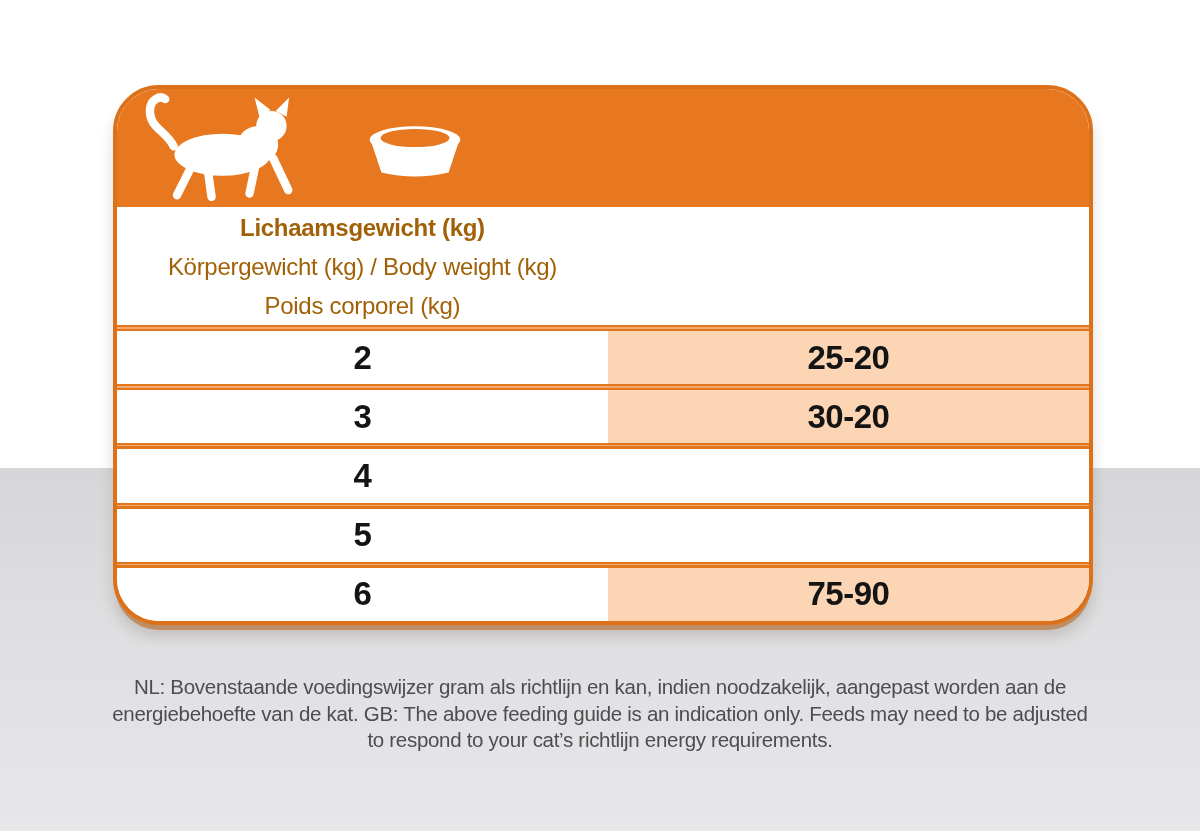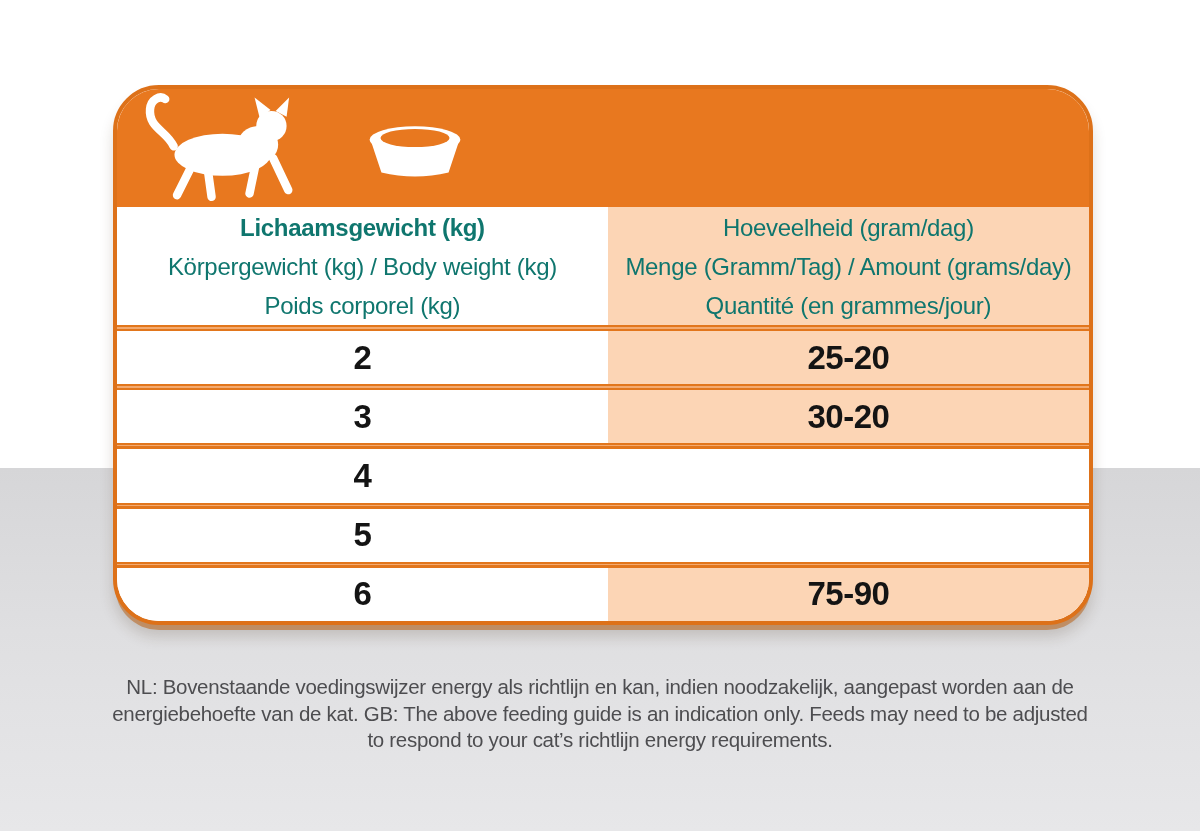--- a/index.html
+++ b/index.html
@@ -28,21 +28,21 @@
   .titles{flex:1;text-align:center;letter-spacing:-0.4px;}
   .title-line1{font-size:31px;}
   .title-line1 .bold{font-weight:bold;}
   .title-line2{font-size:29px;margin-top:7px;}
   
   .thead{flex:0 0 118px;display:flex;}
   .col-weight{width:50.5%;background:#ffffff;}
   .col-amount{width:49.5%;background:#fcd5b5;}
   .hcell{
     display:flex;flex-direction:column;justify-content:center;text-align:center;
-    color:#0f766e;font-size:24px;line-height:39px;letter-spacing:-0.3px;
+    color:#a16207;font-size:24px;line-height:39px;letter-spacing:-0.3px;border-radius:21px;
   }
   .hline-bold{font-weight:bold;}
   .divider{
     flex:0 0 6px;
     background:linear-gradient(180deg,#e2761c 0px,#e2761c 2px,#f3aa70 2px,#f3aa70 3.5px,#e2761c 3.5px,#e2761c 6px);
   }
   .trow{flex:1 1 auto;display:flex;}
   .vcell{
     display:flex;align-items:center;justify-content:center;
     font-weight:bold;font-size:33px;color:#141414;letter-spacing:-0.5px;
@@ -85,25 +85,20 @@
       </svg>
     </div>
   </div>
 
   <div class="thead">
     <div class="hcell col-weight">
       <div class="hline-bold">Lichaamsgewicht (kg)</div>
       <div>Körpergewicht (kg) / Body weight (kg)</div>
       <div>Poids corporel (kg)</div>
     </div>
-    <div class="hcell col-amount">
-      <div>Hoeveelheid (gram/dag)</div>
-      <div>Menge (Gramm/Tag) / Amount (grams/day)</div>
-      <div>Quantité (en grammes/jour)</div>
-    </div>
   </div>
 
   <div class="divider"></div>
 
   <div class="trow">
     <div class="vcell col-weight">2</div>
     <div class="vcell col-amount">25-20</div>
   </div>
   <div class="divider"></div>
   <div class="trow">
@@ -120,16 +115,16 @@
   </div>
   <div class="divider"></div>
   <div class="trow">
     <div class="vcell col-weight">6</div>
     <div class="vcell col-amount">75-90</div>
   </div>
 
 </div>
 
 <div class="footnote">
-  <div>NL: Bovenstaande voedingswijzer energy als richtlijn en kan, indien noodzakelijk, aangepast worden aan de</div>
+  <div>NL: Bovenstaande voedingswijzer gram als richtlijn en kan, indien noodzakelijk, aangepast worden aan de</div>
   <div>energiebehoefte van de kat. GB: The above feeding guide is an indication only. Feeds may need to be adjusted</div>
   <div>to respond to your cat’s richtlijn energy requirements.</div>
 </div>
 
 </body></html>

